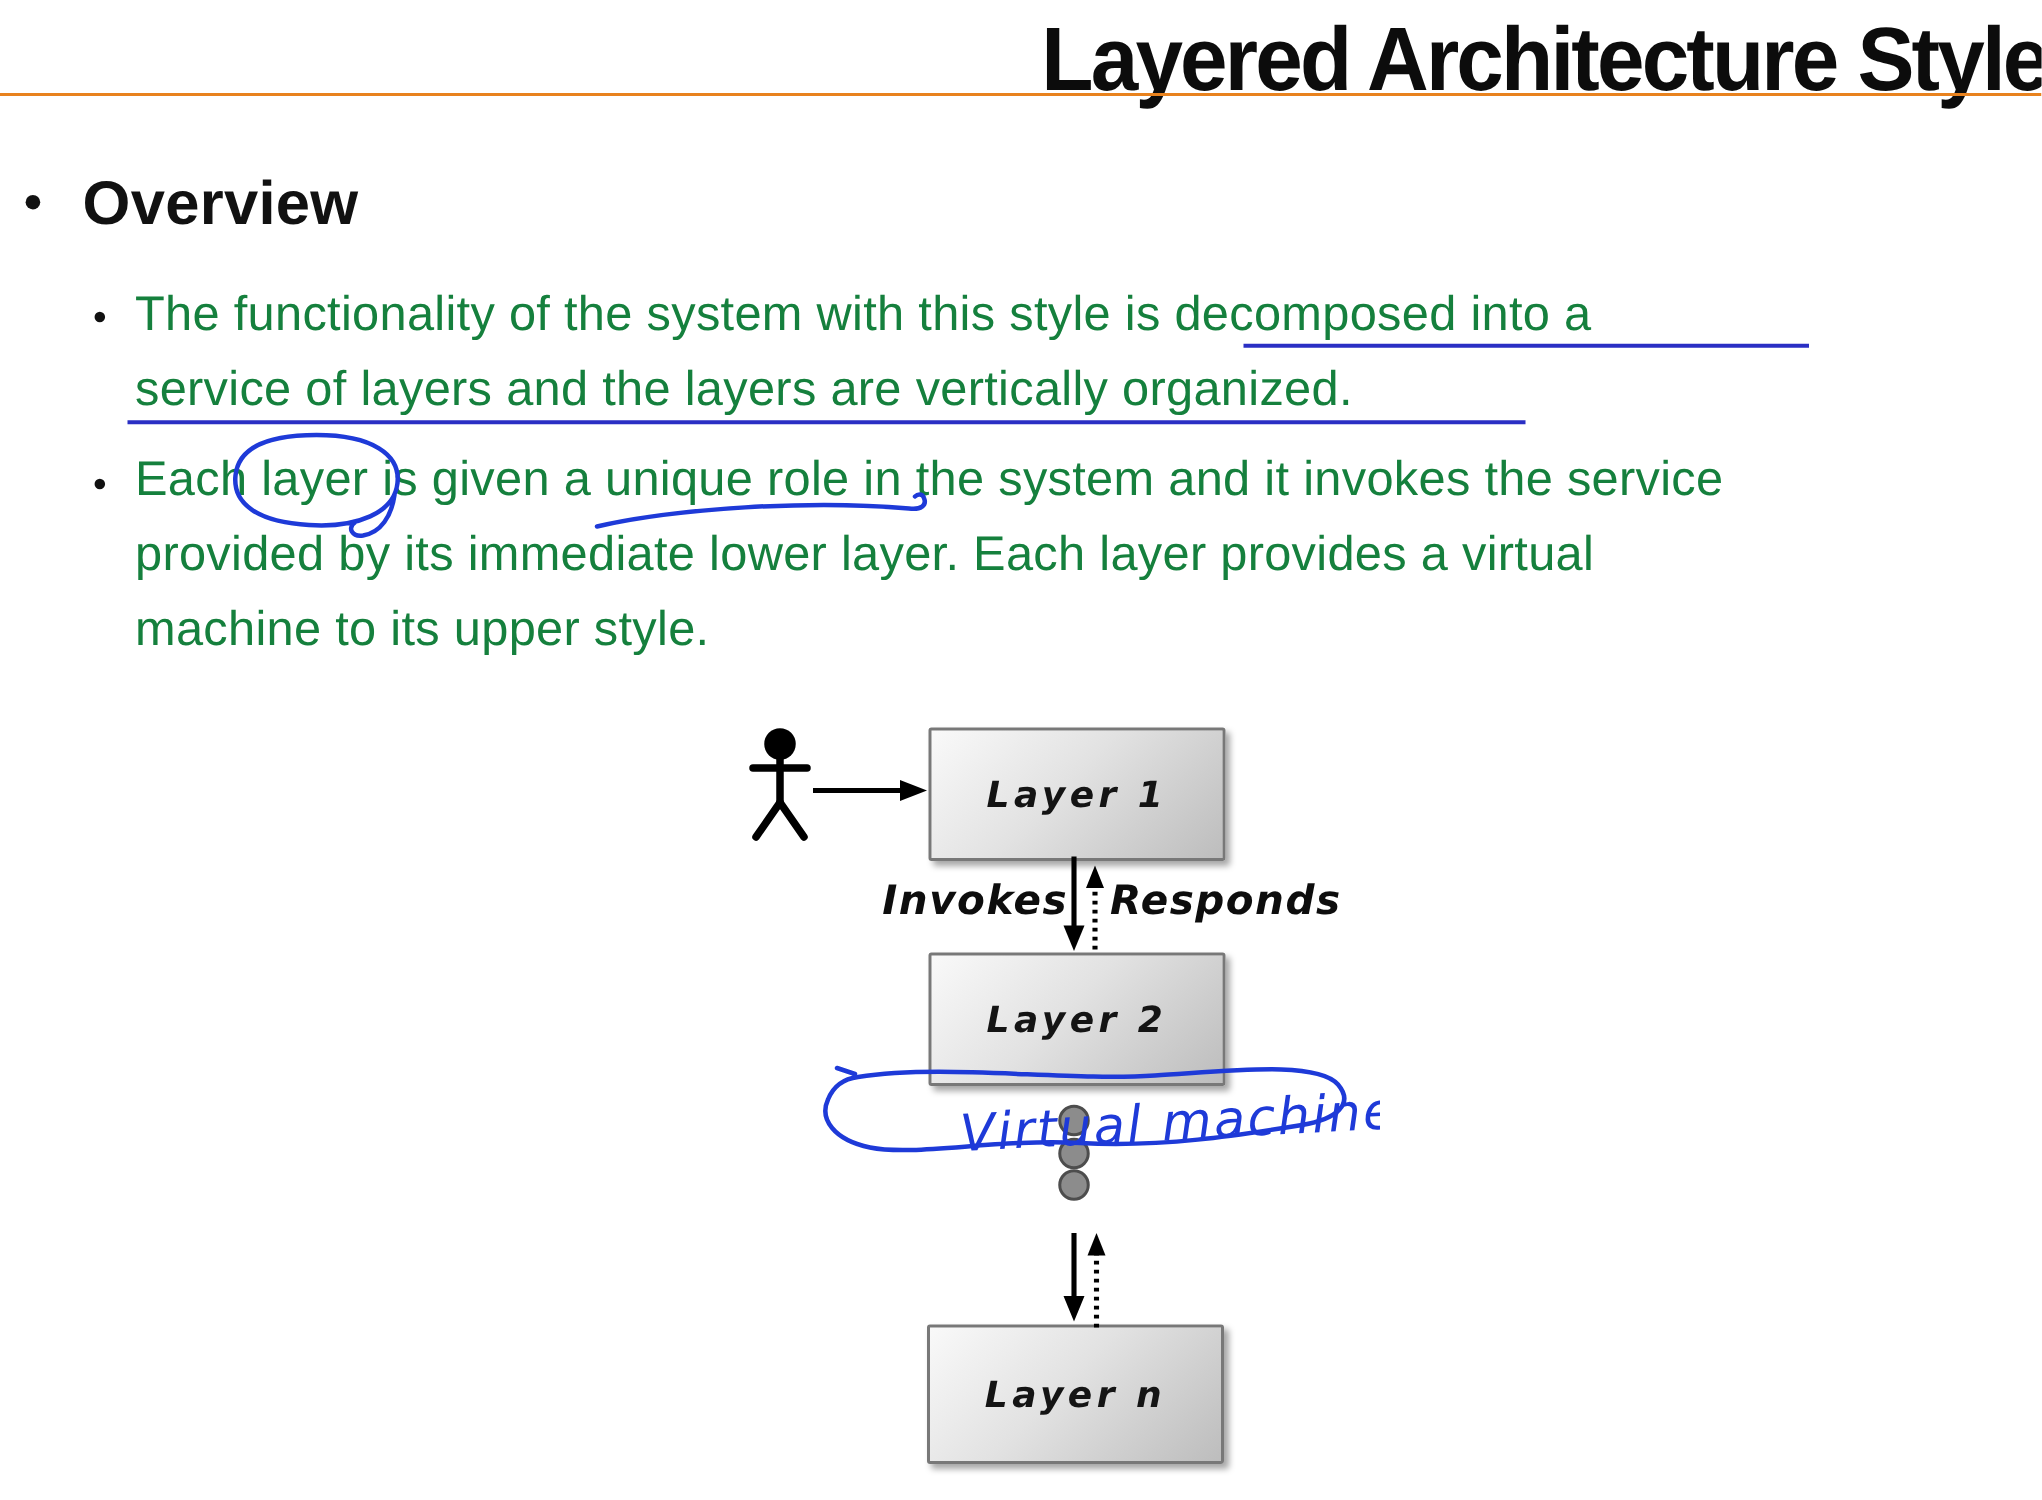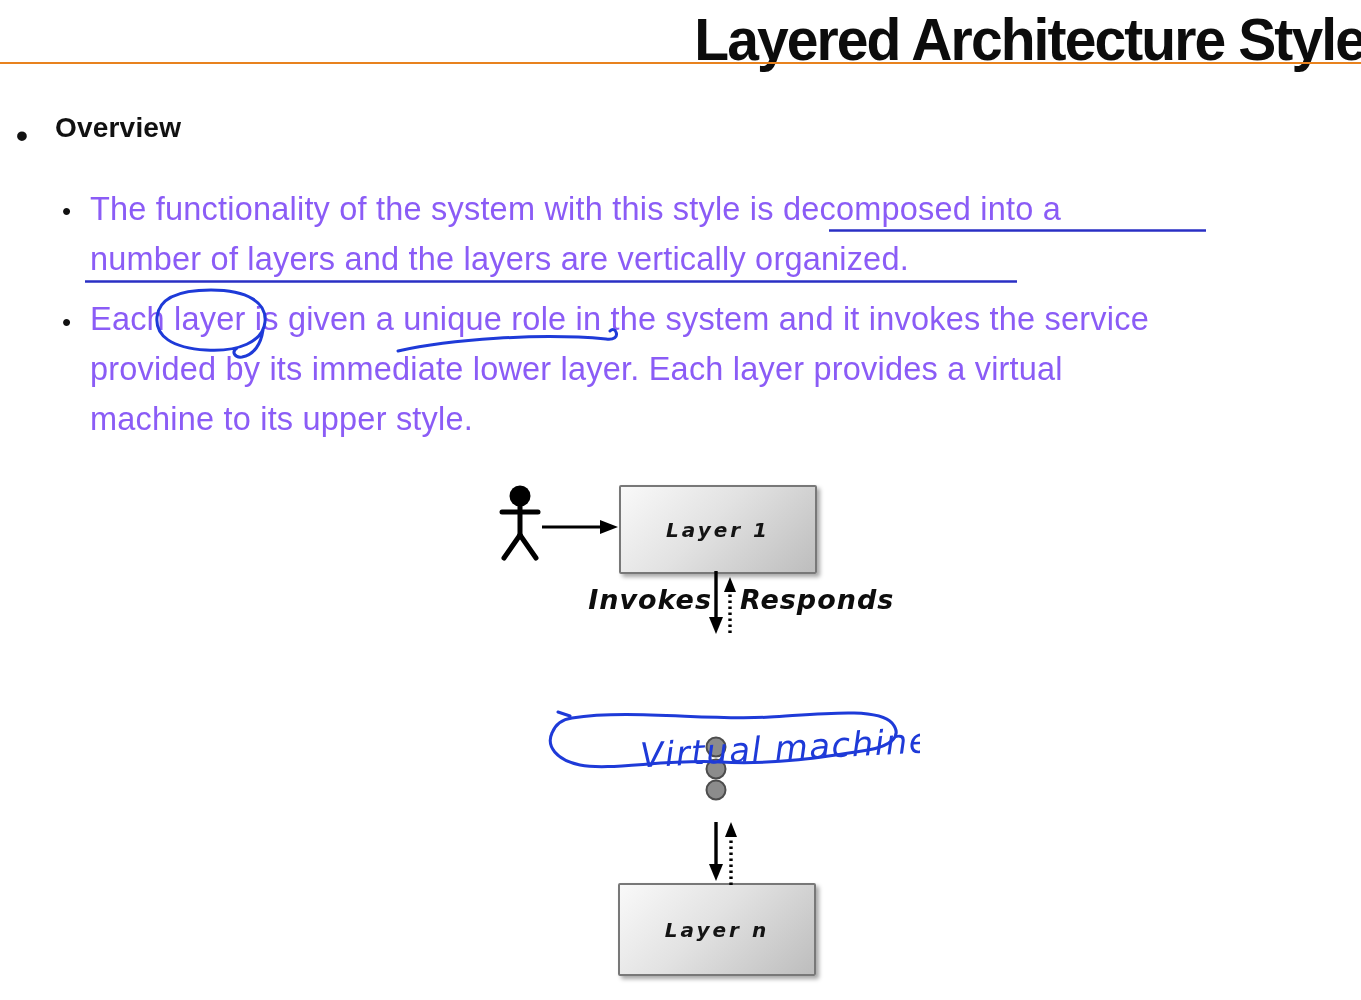--- a/index.html
+++ b/index.html
@@ -18,50 +18,50 @@
   }
   .accent-rule{
     position:absolute;top:62px;left:0;width:1361px;height:2px;
     background:#E8821E;
   }
   
   .l1-bullet{
     position:absolute;left:16px;top:116px;font-size:34px;font-weight:700;color:#111;
   }
   .heading{
-    position:absolute;left:55px;top:112px;font-size:28px;font-weight:700;color:#111;
+    position:absolute;left:55px;top:112px;font-size:41px;font-weight:700;color:#111;
     letter-spacing:0.2px;
   }
   .l2-bullet{
     position:absolute;font-size:26px;color:#111;
   }
   .para{
     position:absolute;left:90px;font-size:32.5px;line-height:50px;
-    letter-spacing:0.2px;color:#8b5cf6;white-space:nowrap;
+    letter-spacing:0.2px;color:#15803d;white-space:nowrap;
   }
   #para1{top:184px;}
   #para2{top:294px;}
   
   .diagram{
     position:absolute;left:480px;top:478px;width:440px;height:500px;
   }
   .layerbox{
     position:absolute;width:194px;height:85px;
     background:linear-gradient(135deg,#f9f9f9 0%,#e2e2e2 45%,#bdbdbd 100%);
     border:2px solid #787878;border-radius:2px;
     box-shadow:3px 3px 4px rgba(0,0,0,0.35);
     display:flex;align-items:center;justify-content:center;
     z-index:1;
   }
   #box-layer1{left:139px;top:7px;}
   #box-layer2{left:139px;top:157px;}
   #box-layern{left:138px;top:405px;height:89px;justify-content:center;}
   .layerbox .label{
     font-family:"DejaVu Sans",sans-serif;font-style:italic;font-weight:600;
-    font-size:20px;letter-spacing:3px;color:#141414;
+    font-size:24px;letter-spacing:3px;color:#141414;
   }
   .diagram svg{position:absolute;left:0;top:0;z-index:2;pointer-events:none;}
   .diag-handtext{
     font-family:"DejaVu Sans",sans-serif;font-style:italic;font-weight:700;
     font-size:27px;fill:#0d0d0d;letter-spacing:1px;
   }
   .pen-text{
     font-family:"DejaVu Sans",sans-serif;font-style:italic;
     font-size:34px;fill:#1e3ad8;letter-spacing:1.5px;
   }
@@ -75,34 +75,37 @@
 
 <div class="title">Layered Architecture Style</div>
 <div class="accent-rule"></div>
 
 <span class="l1-bullet">•</span>
 <div class="heading">Overview</div>
 
 <span class="l2-bullet" style="left:62px;top:196px;">•</span>
 <div class="para" id="para1">
   <div>The functionality of the system with this style is decomposed into a</div>
-  <div>number of layers and the layers are vertically organized.</div>
+  <div>service of layers and the layers are vertically organized.</div>
 </div>
 
 <span class="l2-bullet" style="left:62px;top:307px;">•</span>
 <div class="para" id="para2">
   <div>Each layer is given a unique role in the system and it invokes the service</div>
   <div>provided by its immediate lower layer. Each layer provides a virtual</div>
   <div>machine to its upper style.</div>
 </div>
 
 <div class="diagram">
 
   <div class="layerbox" id="box-layer1">
     <span class="label">Layer 1</span>
+  </div>
+  <div class="layerbox" id="box-layer2">
+    <span class="label">Layer 2</span>
   </div>
   <div class="layerbox" id="box-layern">
     <span class="label">Layer n</span>
   </div>
 
   <svg width="440" height="500" viewBox="0 0 440 500">
 
     <g stroke="#000" stroke-width="5" stroke-linecap="round" fill="none">
       <circle cx="40" cy="18" r="10.5" fill="#000" stroke="none"></circle>
       <line x1="40" y1="28" x2="40" y2="57"></line>

